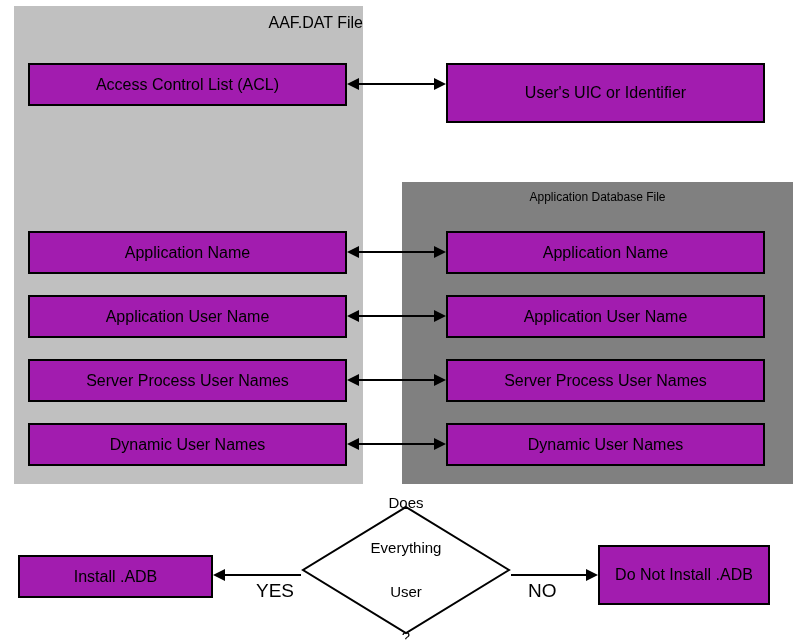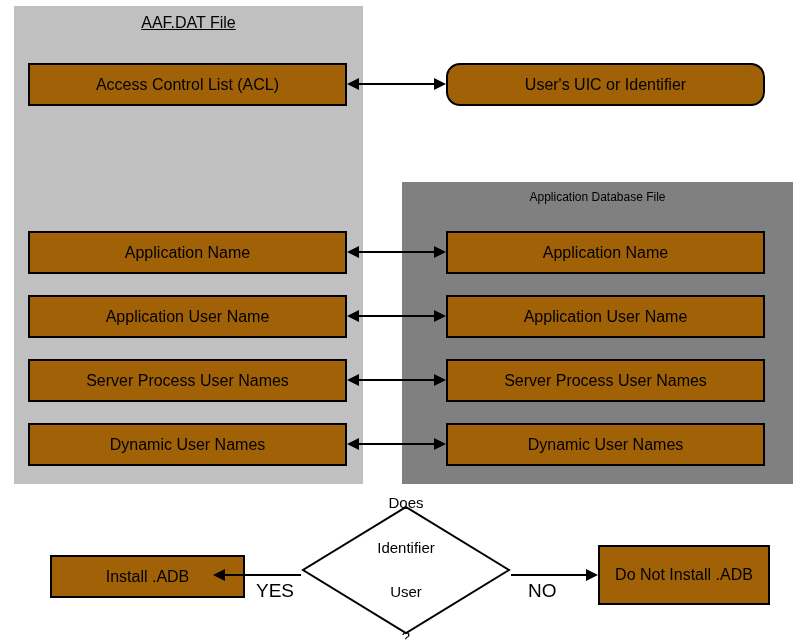--- a/index.html
+++ b/index.html
@@ -27,55 +27,54 @@
     top: 182px;
     width: 391px;
     height: 302px;
     background: #808080;
   }
   .title-aaf {
     position: absolute;
     left: 14px;
     top: 14px;
     width: 349px;
-    text-align: center;
+    text-align: right;
     font-size: 16px;
-    text-decoration: underline;
   }
   .title-adb {
     position: absolute;
     left: 402px;
     top: 190px;
     width: 391px;
     text-align: center;
     font-size: 12px;
   }
   .box {
     position: absolute;
-    background: #a16207;
+    background: #a21caf;
     border: 2px solid #000;
     display: flex;
     align-items: center;
     justify-content: center;
     text-align: right;
     font-size: 16px;
     padding: 4px 8px;
     line-height: 1.2;
   }
   .box-acl       { left: 28px;  top: 63px;  width: 319px; height: 43px; }
-  .box-uic       { left: 446px; top: 63px;  width: 319px; height: 43px; border-radius: 14px; }
+  .box-uic       { left: 446px; top: 63px;  width: 319px; height: 60px; }
   .box-appname-l { left: 28px;  top: 231px; width: 319px; height: 43px; }
   .box-appname-r { left: 446px; top: 231px; width: 319px; height: 43px; }
   .box-appuser-l { left: 28px;  top: 295px; width: 319px; height: 43px; }
   .box-appuser-r { left: 446px; top: 295px; width: 319px; height: 43px; }
   .box-srvproc-l { left: 28px;  top: 359px; width: 319px; height: 43px; }
   .box-srvproc-r { left: 446px; top: 359px; width: 319px; height: 43px; }
   .box-dyn-l     { left: 28px;  top: 423px; width: 319px; height: 43px; }
   .box-dyn-r     { left: 446px; top: 423px; width: 319px; height: 43px; }
-  .box-install   { left: 18px;  top: 555px; width: 195px; height: 43px; margin-left: 32px; }
+  .box-install   { left: 18px;  top: 555px; width: 195px; height: 43px; }
   .box-noinstall { left: 598px; top: 545px; width: 172px; height: 60px; }
 
   .diamond {
     position: absolute;
     left: 301px;
     top: 505px;
     width: 210px;
     height: 130px;
   }
   .diamond svg { width: 100%; height: 100%; display: block; }
@@ -151,21 +150,21 @@
 <div class="arrow double arr-appus"></div>
 <div class="arrow double arr-srv"></div>
 <div class="arrow double arr-dyn"></div>
 
 <div class="diamond">
   <svg viewBox="0 0 210 130" preserveAspectRatio="none">
     <polygon points="105,2 208,65 105,128 2,65" fill="#fff" stroke="#000" stroke-width="2"></polygon>
   </svg>
   <div class="diamond-text">
     <span>Does</span>
-    <span>Identifier</span>
+    <span>Everything</span>
     <span>User</span>
     <span>?</span>
   </div>
 </div>
 
 <div class="box box-install">Install  .ADB</div>
 <div class="box box-noinstall">Do Not Install .ADB</div>
 
 <div class="arrow left-only arr-yes"></div>
 <div class="arrow right-only arr-no"></div>

